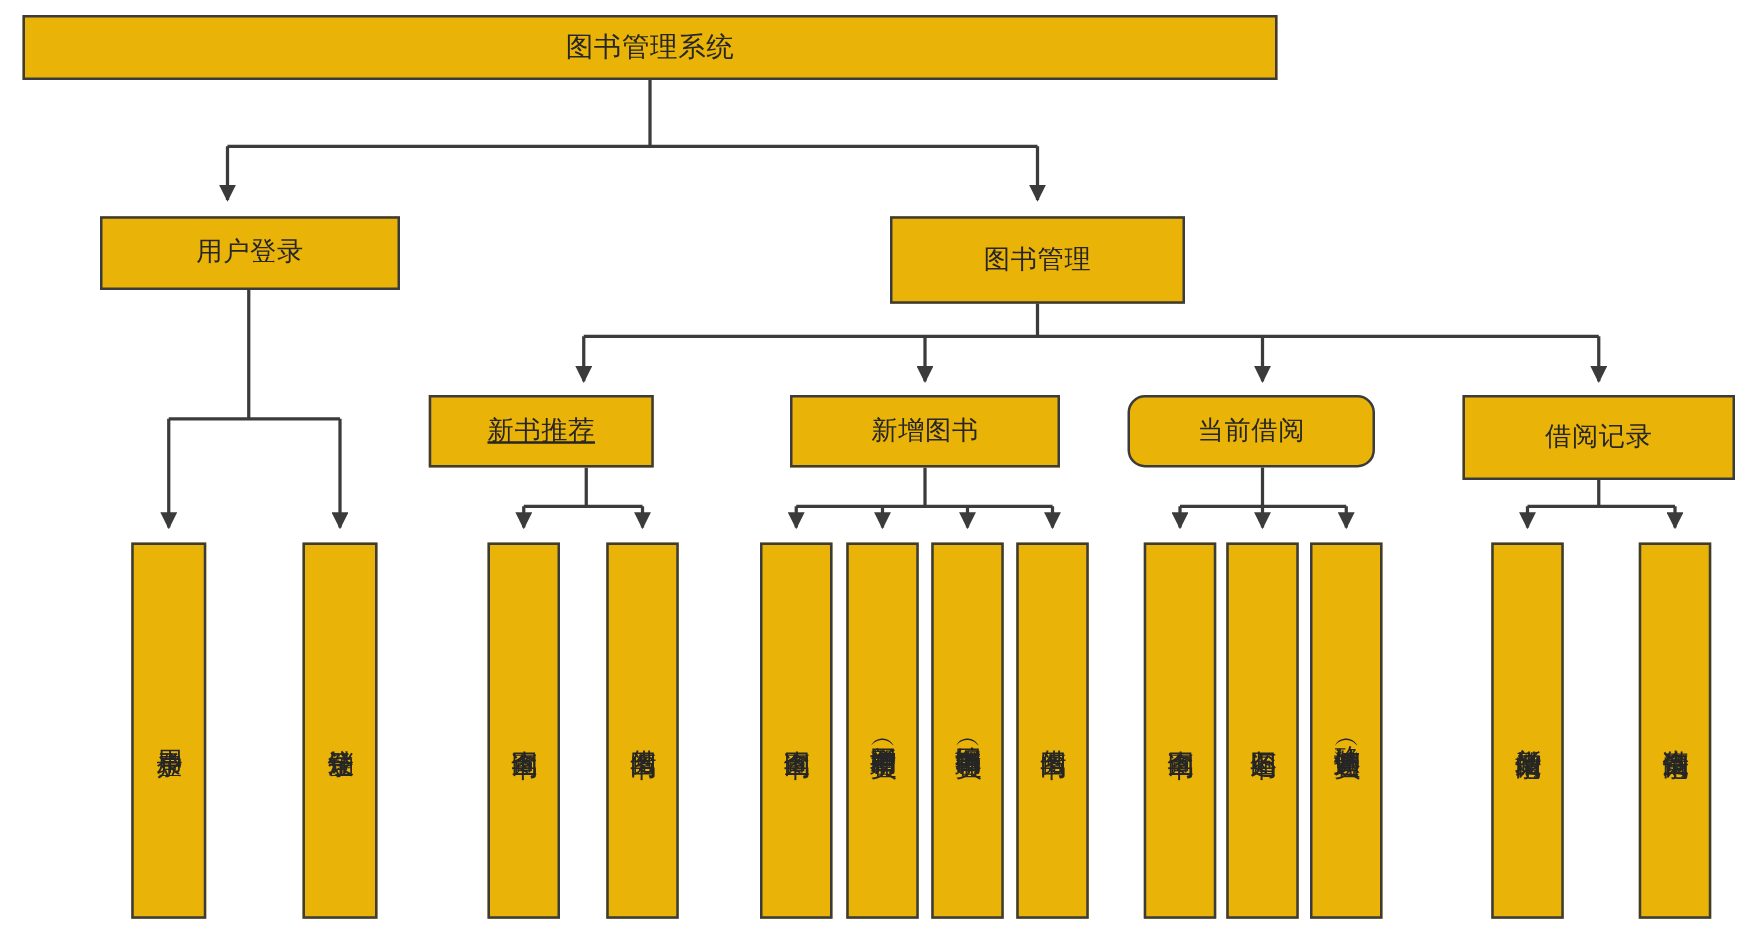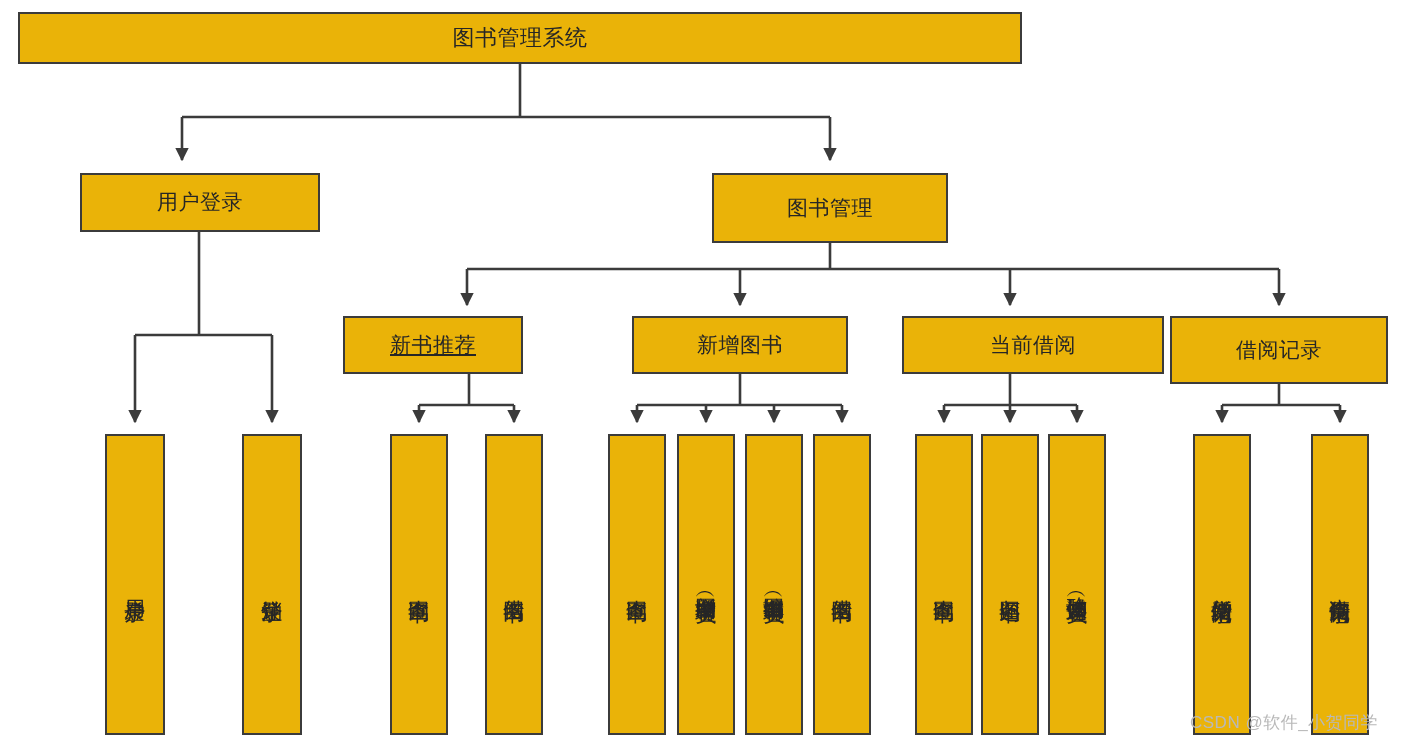--- a/index.html
+++ b/index.html
@@ -126,21 +126,21 @@
   <div class="node horiz" style="left:712px;top:173px;width:236px;height:70px;">
     <span class="lbl">图书管理</span>
   </div>
 
   <div class="node horiz" style="left:343px;top:316px;width:180px;height:58px;text-decoration:underline;">
     <span class="lbl">新书推荐</span>
   </div>
   <div class="node horiz" style="left:632px;top:316px;width:216px;height:58px;">
     <span class="lbl">新增图书</span>
   </div>
-  <div class="node horiz" style="left:902px;top:316px;width:262px;height:58px;">
+  <div class="node horiz" style="left:902px;top:316px;width:198px;height:58px;border-radius:14px;">
     <span class="lbl">当前借阅</span>
   </div>
   <div class="node horiz" style="left:1170px;top:316px;width:218px;height:68px;">
     <span class="lbl">借阅记录</span>
   </div>
 
   <div class="node vert" style="left:105px;top:434px;width:60px;height:301px;">
     <span class="lbl">用户登录</span>
   </div>
   <div class="node vert" style="left:242px;top:434px;width:60px;height:301px;">
@@ -177,15 +177,14 @@
     <span class="lbl">确认归还（管理员）</span>
   </div>
 
   <div class="node vert" style="left:1193px;top:434px;width:58px;height:301px;">
     <span class="lbl">新增借阅记录</span>
   </div>
   <div class="node vert" style="left:1311px;top:434px;width:58px;height:301px;">
     <span class="lbl">查询借阅记录</span>
   </div>
 
-  <div id="watermark">CSDN @软件_小贺同学</div>
 
 </div>
 
 </body></html>

